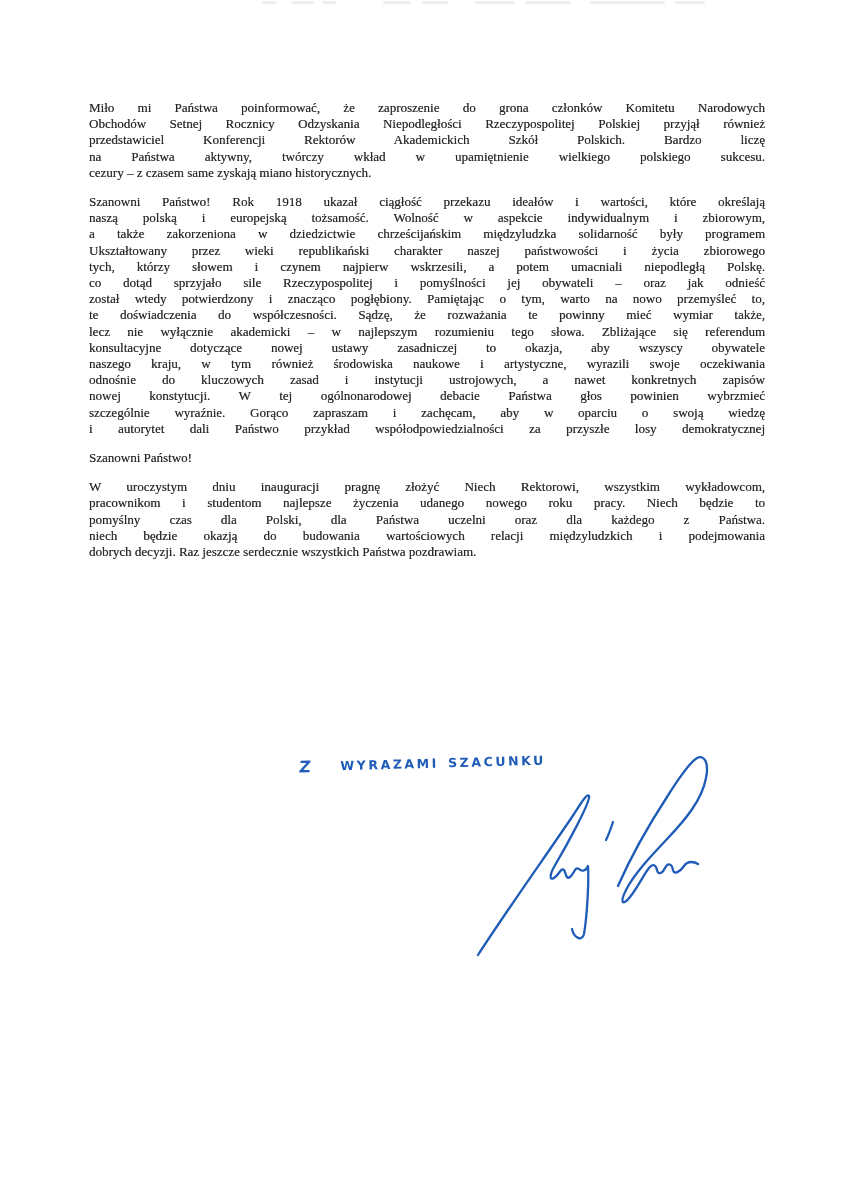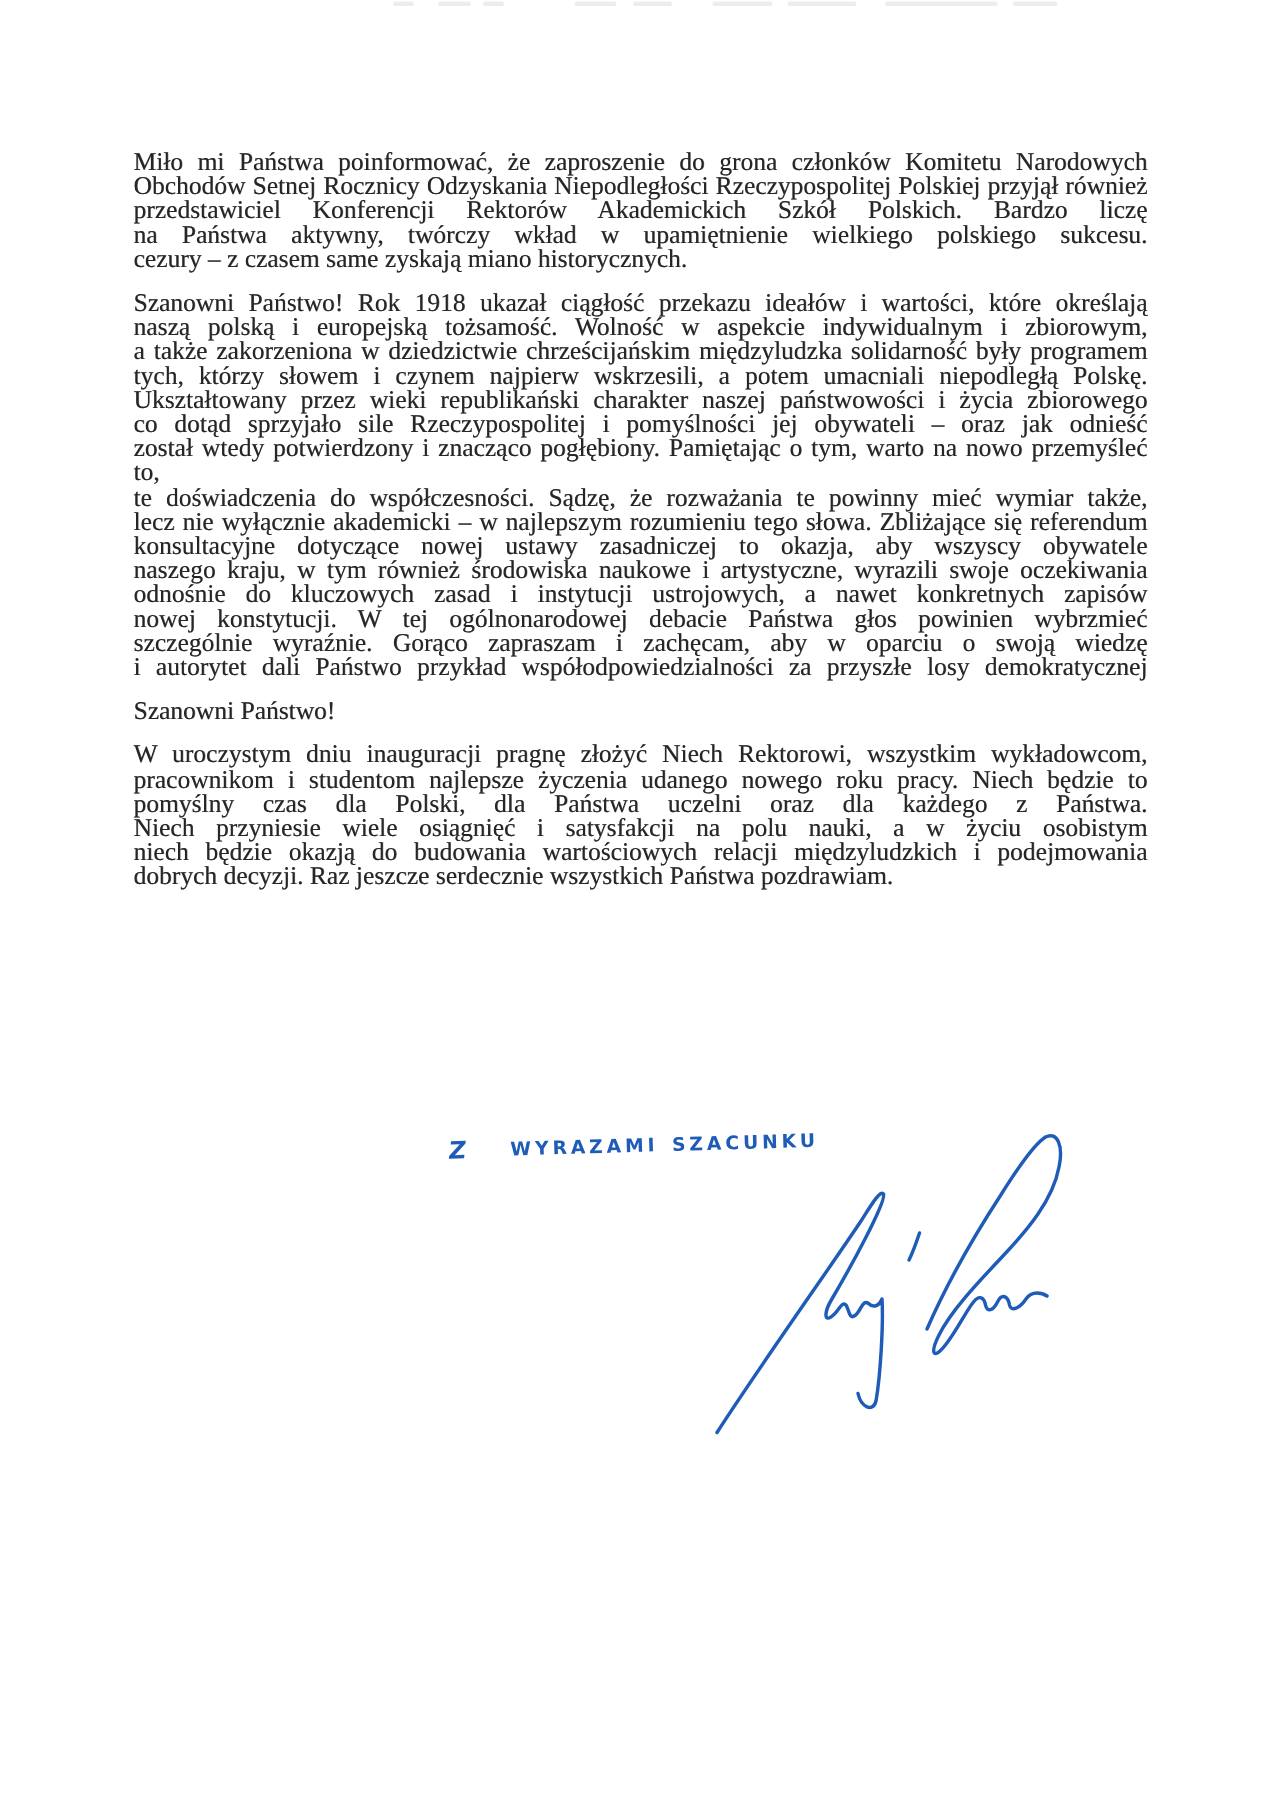--- a/index.html
+++ b/index.html
@@ -26,21 +26,21 @@
     border-radius: 1.5px;
   }
 
   
   .letter-body {
     position: absolute;
     left: 89px;
     top: 100px;
     width: 676px;
     font-family: "Liberation Serif", serif;
-    font-size: 17px;
+    font-size: 13px;
     line-height: 16.2px;
     color: #262626;
     text-shadow: 0.3px 0 0 rgba(38,38,38,0.55);
   }
   .para { margin: 0 0 13px 0; }
   .line {
     text-align: justify;
     text-align-last: justify;
     white-space: normal;
     hyphens: none;
@@ -101,41 +101,40 @@
         <div class="line">Miło mi Państwa poinformować, że zaproszenie do grona członków Komitetu Narodowych</div>
         <div class="line">Obchodów Setnej Rocznicy Odzyskania Niepodległości Rzeczypospolitej Polskiej przyjął również</div>
         <div class="line">przedstawiciel Konferencji Rektorów Akademickich Szkół Polskich. Bardzo liczę</div>
         <div class="line">na Państwa aktywny, twórczy wkład w upamiętnienie wielkiego polskiego sukcesu.</div>
         <div class="line last">cezury – z czasem same zyskają miano historycznych.</div>
       </div>
       <div class="para">
         <div class="line">Szanowni Państwo! Rok 1918 ukazał ciągłość przekazu ideałów i wartości, które określają</div>
         <div class="line">naszą polską i europejską tożsamość. Wolność w aspekcie indywidualnym i zbiorowym,</div>
         <div class="line">a także zakorzeniona w dziedzictwie chrześcijańskim międzyludzka solidarność były programem</div>
+        <div class="line">Ukształtowany przez wieki republikański charakter naszej państwowości i życia zbiorowego</div>
         <div class="line">tych, którzy słowem i czynem najpierw wskrzesili, a potem umacniali niepodległą Polskę.</div>
-        <div class="line">Ukształtowany przez wieki republikański charakter naszej państwowości i życia zbiorowego</div>
         <div class="line">co dotąd sprzyjało sile Rzeczypospolitej i pomyślności jej obywateli – oraz jak odnieść</div>
         <div class="line">został wtedy potwierdzony i znacząco pogłębiony. Pamiętając o tym, warto na nowo przemyśleć to,</div>
         <div class="line">te doświadczenia do współczesności. Sądzę, że rozważania te powinny mieć wymiar także,</div>
         <div class="line">lecz nie wyłącznie akademicki – w najlepszym rozumieniu tego słowa. Zbliżające się referendum</div>
         <div class="line">konsultacyjne dotyczące nowej ustawy zasadniczej to okazja, aby wszyscy obywatele</div>
         <div class="line">naszego kraju, w tym również środowiska naukowe i artystyczne, wyrazili swoje oczekiwania</div>
         <div class="line">odnośnie do kluczowych zasad i instytucji ustrojowych, a nawet konkretnych zapisów</div>
         <div class="line">nowej konstytucji. W tej ogólnonarodowej debacie Państwa głos powinien wybrzmieć</div>
         <div class="line">szczególnie wyraźnie. Gorąco zapraszam i zachęcam, aby w oparciu o swoją wiedzę</div>
         <div class="line">i autorytet dali Państwo przykład współodpowiedzialności za przyszłe losy demokratycznej</div>
       </div>
       <div class="para">
         <div class="line last">Szanowni Państwo!</div>
       </div>
       <div class="para">
         <div class="line">W uroczystym dniu inauguracji pragnę złożyć Niech Rektorowi, wszystkim wykładowcom,</div>
         <div class="line">pracownikom i studentom najlepsze życzenia udanego nowego roku pracy. Niech będzie to</div>
         <div class="line">pomyślny czas dla Polski, dla Państwa uczelni oraz dla każdego z Państwa.</div>
-        <div class="line">Niech przyniesie wiele osiągnięć i satysfakcji na polu nauki, a w życiu osobistym</div>
         <div class="line">niech będzie okazją do budowania wartościowych relacji międzyludzkich i podejmowania</div>
         <div class="line last">dobrych decyzji. Raz jeszcze serdecznie wszystkich Państwa pozdrawiam.</div>
       </div>
     </div>
 
   <div class="closing">
     <span class="w w-z">Z</span><span class="w w-1">wyrazami</span><span class="w w-2">szacunku</span>
   </div>
 
   <svg class="signature-svg" viewBox="0 0 300 225" aria-hidden="true">

